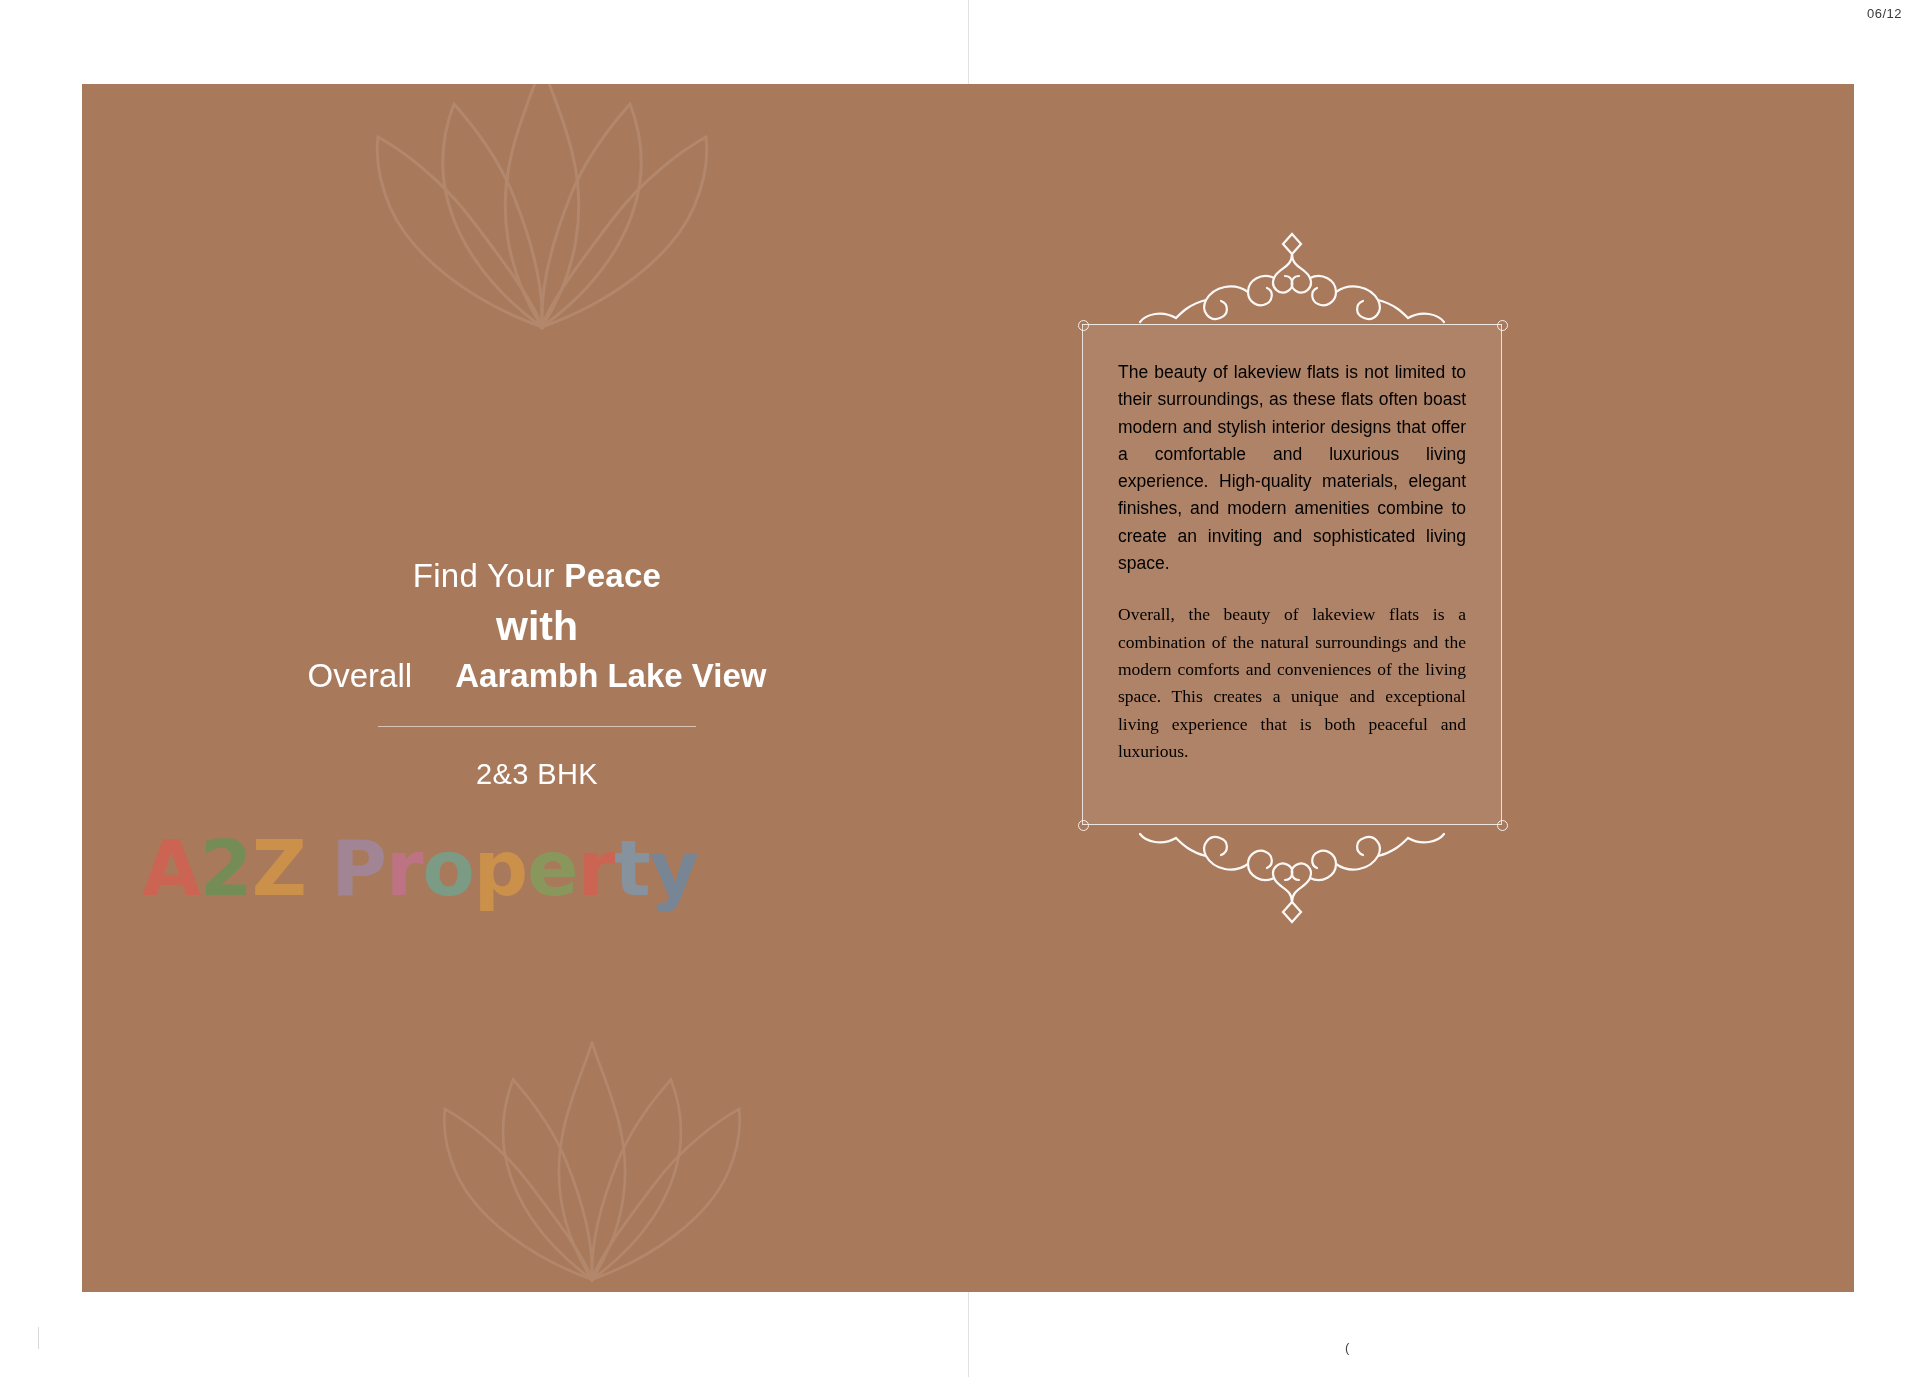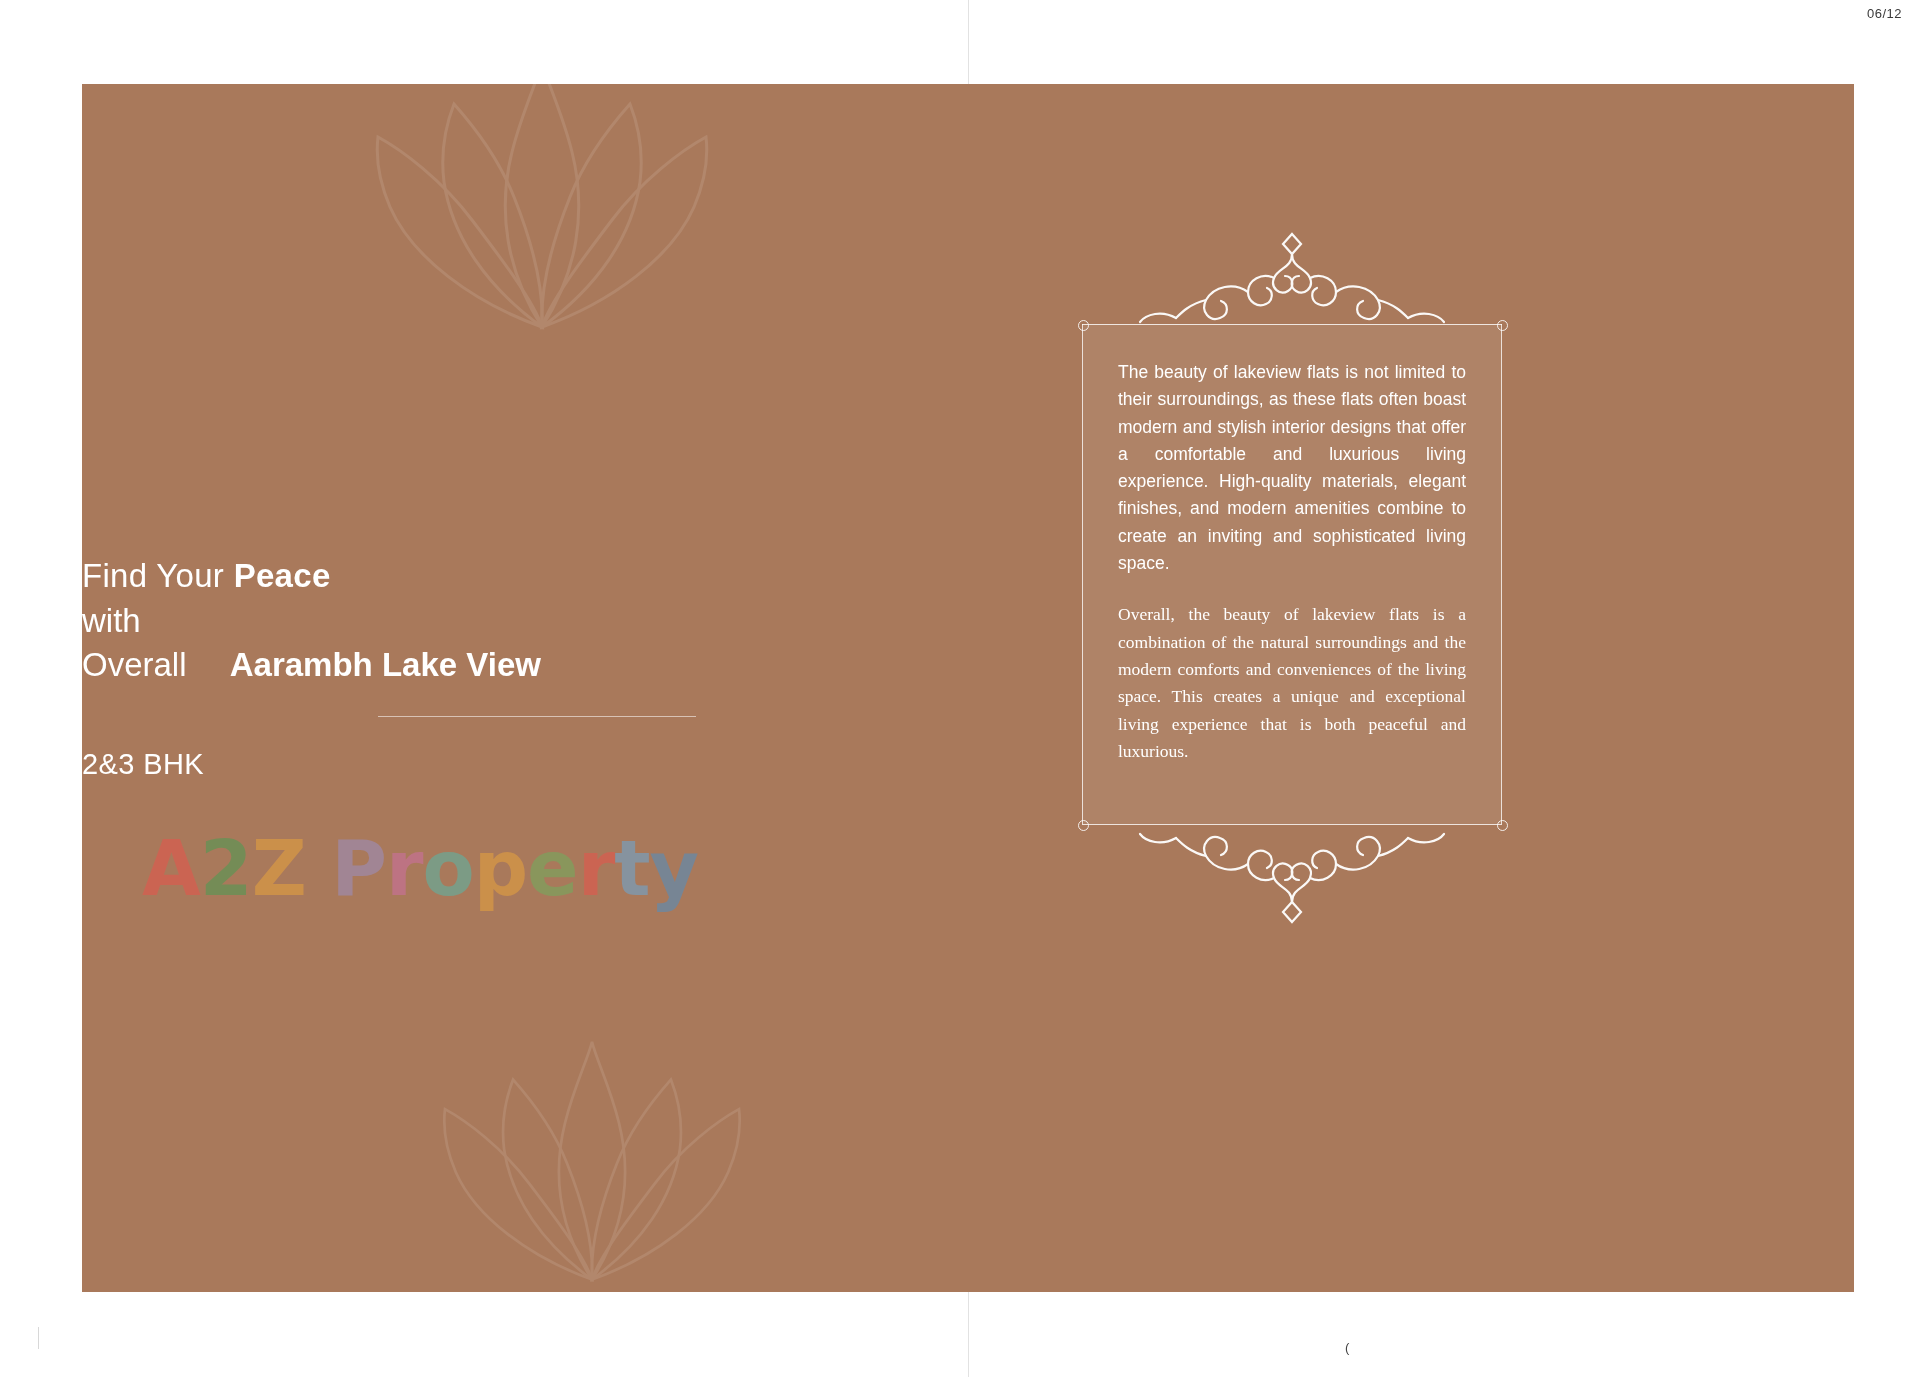--- a/index.html
+++ b/index.html
@@ -71,33 +71,33 @@
 
   .leaf-top { left: 230px; top: -42px; }
   .leaf-bottom { left: 300px; top: 940px; }
 
   
   .headline-block {
     position: absolute;
     left: 0;
     top: 470px;
     width: 910px;
-    text-align: left;
+    text-align: center;
     color: #ffffff;
   }
   .headline-line1 {
     font-size: 33px;
     font-weight: 300;
     letter-spacing: 0.3px;
     line-height: 1.35;
   }
   .headline-line1 b { font-weight: 700; }
   .headline-line2 {
-    font-size: 33px;
-    font-weight: 400;
+    font-size: 41px;
+    font-weight: 700;
     line-height: 1.35;
   }
   .headline-line3 {
     font-size: 33px;
     font-weight: 300;
     line-height: 1.35;
   }
   .headline-line3 b { font-weight: 700; margin-left: 34px; }
 
   .rule {
@@ -199,21 +199,21 @@
   }
   .flourish.top { top: -8px; }
   .flourish.bottom { top: 596px; }
   .flourish svg { display: block; width: 400px; }
 
   .panel-text {
     position: absolute;
     left: 36px;
     top: 125px;
     width: 348px;
-    color: #ffffff;
+    color: #000000;
     font-size: 17.5px;
     line-height: 1.56;
     text-align: justify;
     font-weight: 300;
   }
   .panel-text p { margin: 0 0 24px 0; }
   .panel-text p:last-child { margin-bottom: 15px; font-family: Liberation Serif, serif; }
 </style>
 </head>
 <body>

